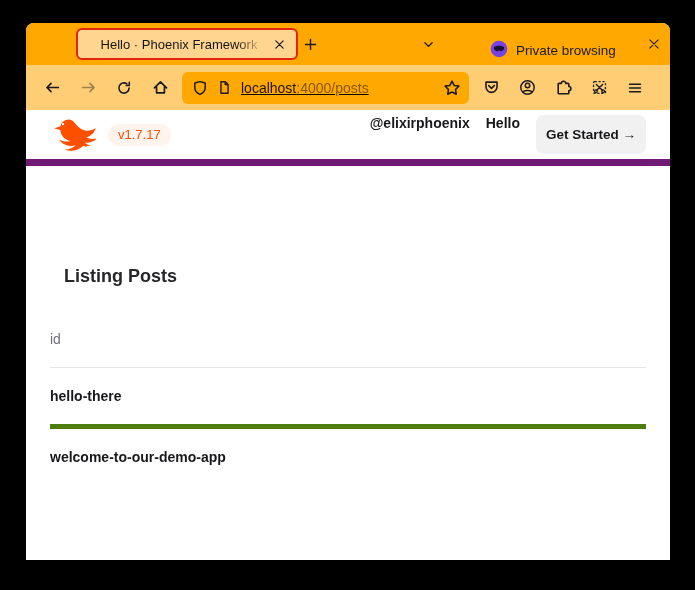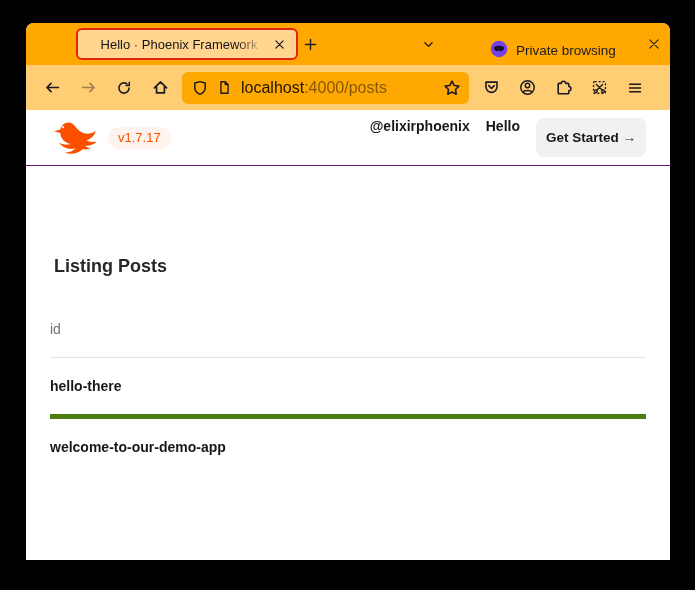--- a/index.html
+++ b/index.html
@@ -34,43 +34,43 @@
   .private-label{font-size:13.5px;color:#1c1b22;white-space:nowrap;}
   
   .toolbar{
     height:45px;background:#FFCD73;display:flex;align-items:center;
     padding:0 14px 0 12px;gap:8px;box-sizing:border-box;
   }
   .urlbar{
     width:287px;height:32px;box-sizing:border-box;background:#FFA801;border-radius:6px;
     display:flex;align-items:center;gap:9px;padding:0 8px 0 10px;
   }
-  .url-text{flex:1;font-size:16px;white-space:nowrap;overflow:hidden;}
+  .url-text{flex:1;font-size:14px;white-space:nowrap;overflow:hidden;text-decoration:underline;}
   .url-host{color:#1d1404;}
   .url-path{color:rgba(29,20,4,0.55);}
   .dim{opacity:.42;}
   
   .content{height:450px;background:#fff;box-sizing:border-box;}
   .site-header{
     display:flex;align-items:center;justify-content:space-between;
-    padding:10px 24px;border-bottom:1px solid #701a75;height:56px;box-sizing:border-box;
+    padding:10px 24px;border-bottom:7px solid #701a75;height:56px;box-sizing:border-box;
   }
   .brand{display:flex;align-items:center;gap:12px;}
   .version-badge{
     background:#FFF3ED;color:#FD4F00;border-radius:999px;padding:3px 10px;
     font-size:13px;font-weight:500;line-height:16px;
   }
   .hnav{display:flex;align-items:flex-start;gap:16px;}
   .hlink{font-size:14px;font-weight:700;color:#18181b;text-decoration:none;cursor:pointer;}
   .get-started{
     background:#F1F1F2;border:none;border-radius:8px;padding:12px 10px;
     font-family:"Liberation Sans",sans-serif;font-size:13.5px;font-weight:700;color:#18181b;cursor:pointer;
   }
   main{padding:80px 24px 0;}
-  .page-heading{margin:4px;font-size:18px;font-weight:700;line-height:32px;color:#27272a;}
+  .page-heading{margin:14px;font-size:18px;font-weight:700;line-height:32px;color:#27272a;}
   table{width:100%;border-collapse:collapse;margin-top:35px;}
   th{
     text-align:left;font-weight:400;font-size:14px;line-height:24px;color:#71717a;
     padding:0 0 16px 0;
   }
   tbody{border-top:1px solid #e4e4e7;}
   tbody tr + tr{border-top:5px solid #4d7c0f;}
   td{padding:16px 0;font-size:14px;font-weight:700;line-height:24px;color:#18181b;cursor:pointer;}
   svg{display:block;}
 </style>

